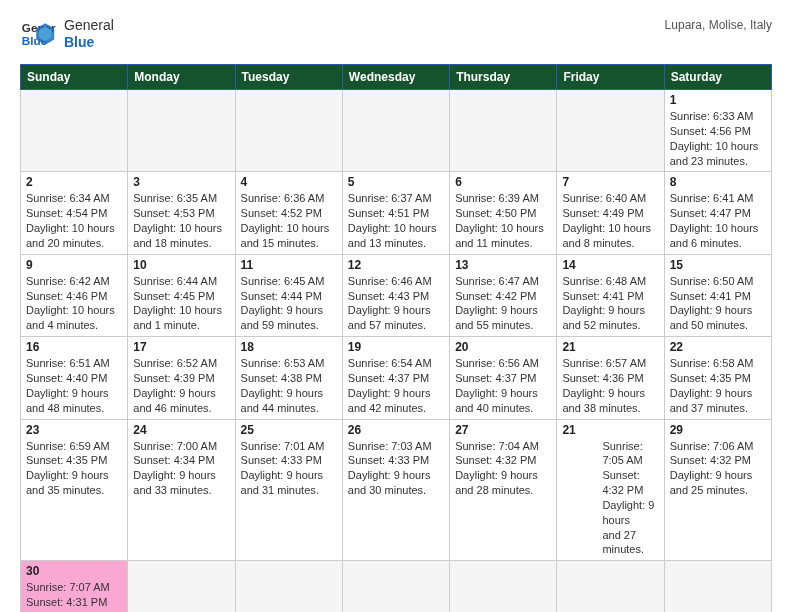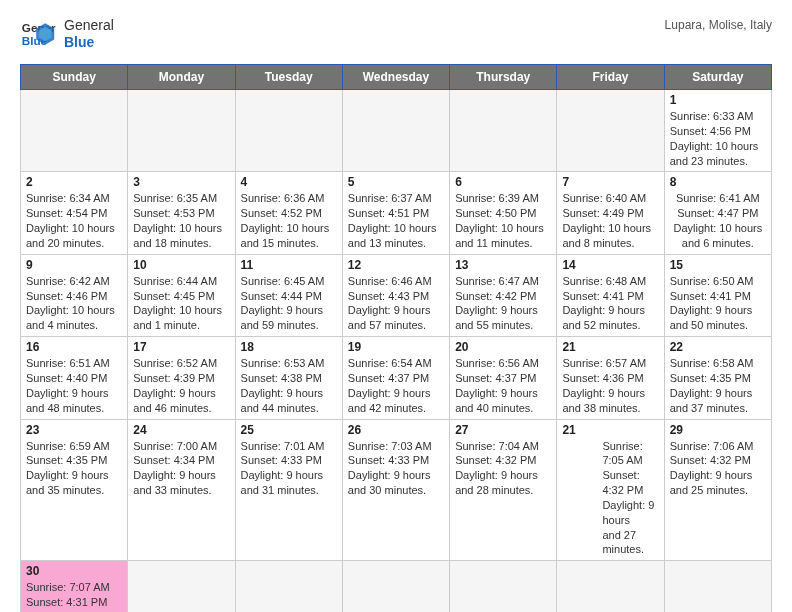--- a/index.html
+++ b/index.html
@@ -44,26 +44,26 @@
       font-size: 12px;
       color: #555;
       margin-top: 2px;
     }
     .calendar {
       width: 100%;
       border-collapse: collapse;
       border: 1px solid #ccc;
     }
     .calendar th {
-      background: #737373;
+      background: #14532d;
       color: #fff;
       font-size: 12px;
       font-weight: bold;
       padding: 5px 6px;
-      text-align: center;
+      text-align: left;
       border: 1px solid #2d5ab0;
     }
     .calendar td {
       vertical-align: top;
       border: 1px solid #ccc;
       padding: 3px 5px;
       width: calc(100% / 7);
       min-height: 72px;
       height: 72px;
       background: #fff;
@@ -177,21 +177,21 @@
           </td>
           <td>
             <div class="day-number">7</div>
             <div class="day-info" style="white-space: pre-line;">Sunrise: 6:40 AM
 Sunset: 4:49 PM
 Daylight: 10 hours
 and 8 minutes.</div>
           </td>
           <td>
             <div class="day-number">8</div>
-            <div class="day-info" style="white-space: pre-line; text-align: center;">Sunrise: 6:41 AM
+            <div class="day-info" style="white-space: pre-line;">Sunrise: 6:41 AM
 Sunset: 4:47 PM
 Daylight: 10 hours
 and 6 minutes.</div>
           </td>
         </tr>
         <tr>
           <td>
             <div class="day-number">9</div>
             <div class="day-info" style="white-space: pre-line;">Sunrise: 6:42 AM
 Sunset: 4:46 PM

